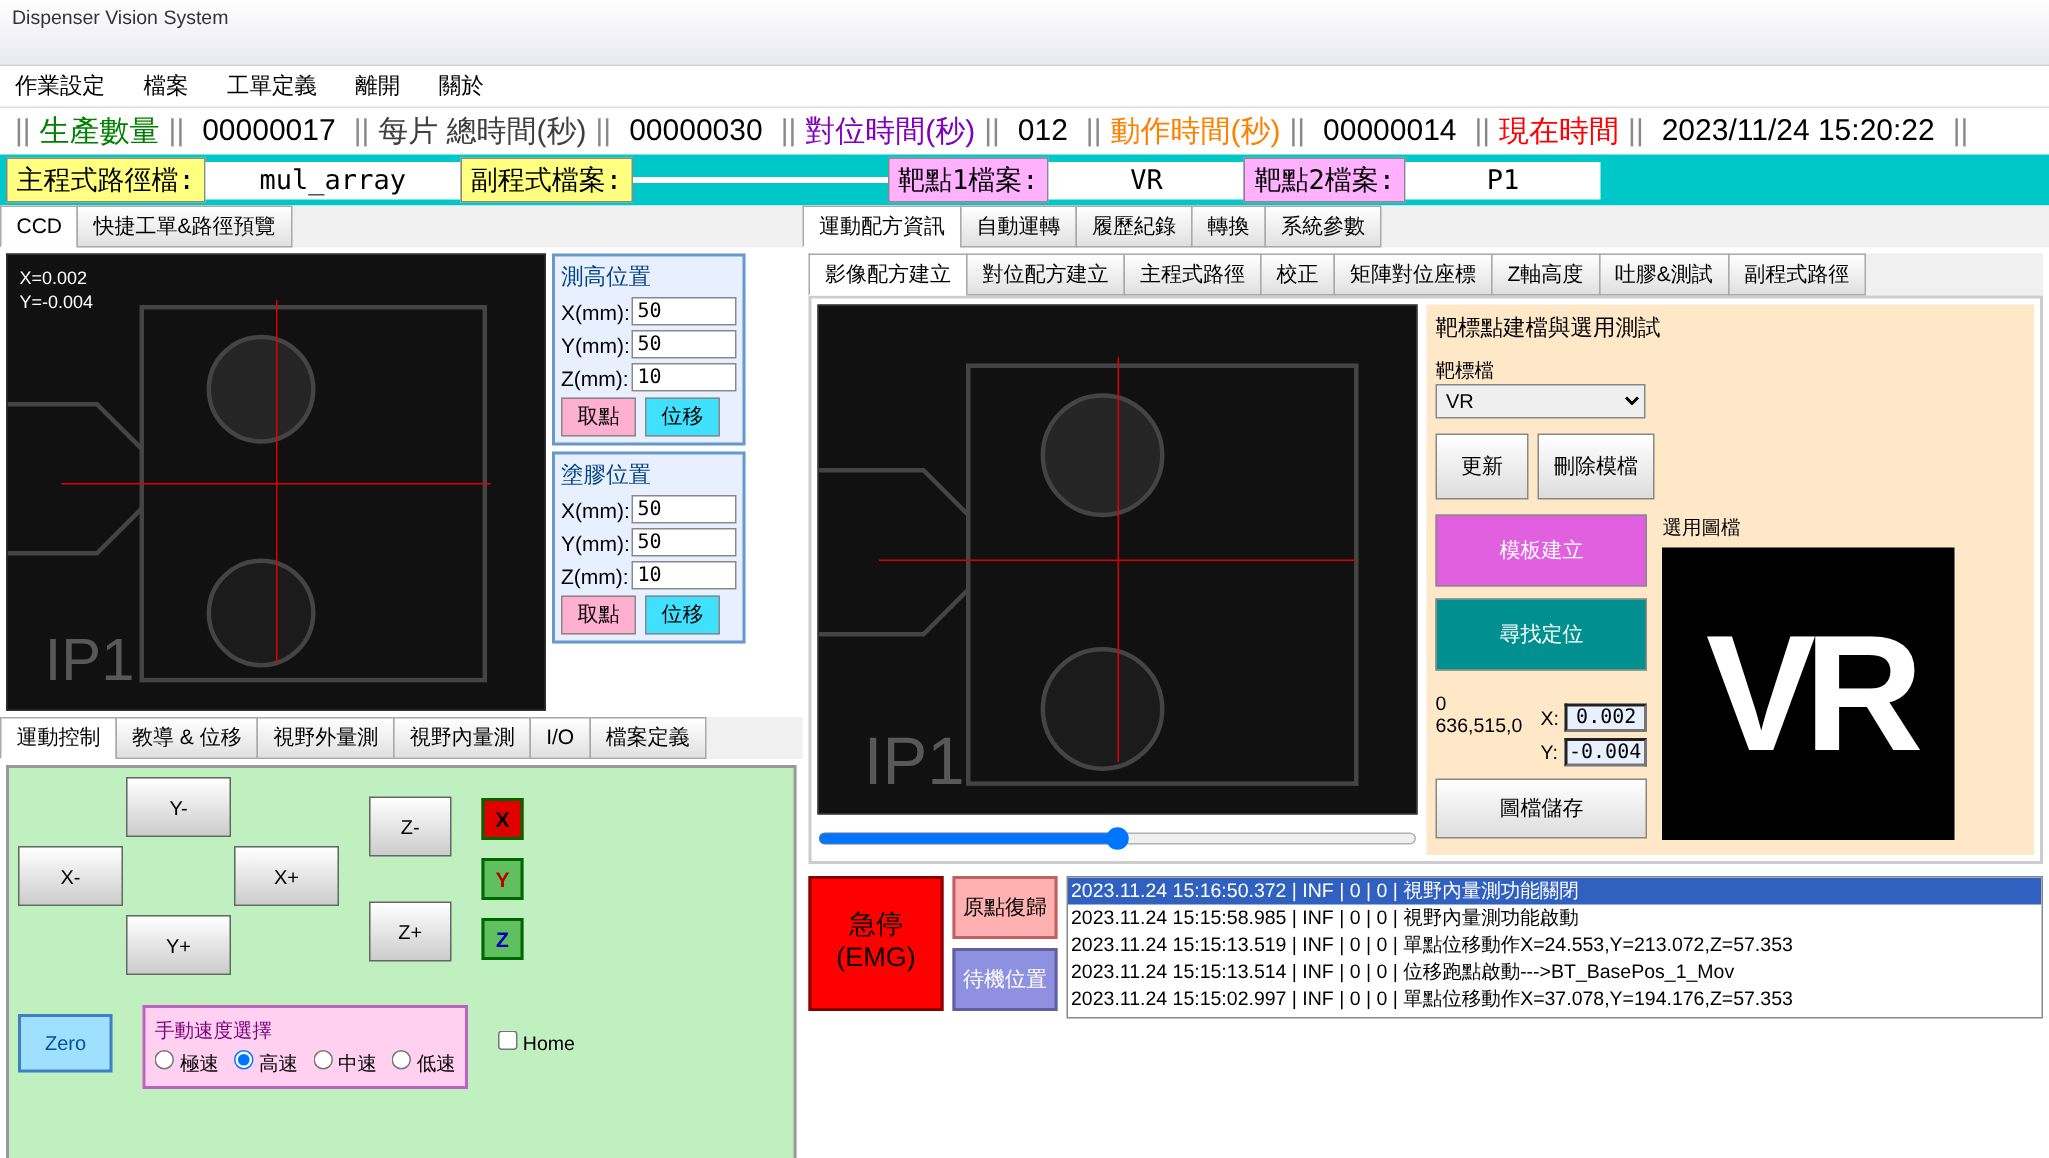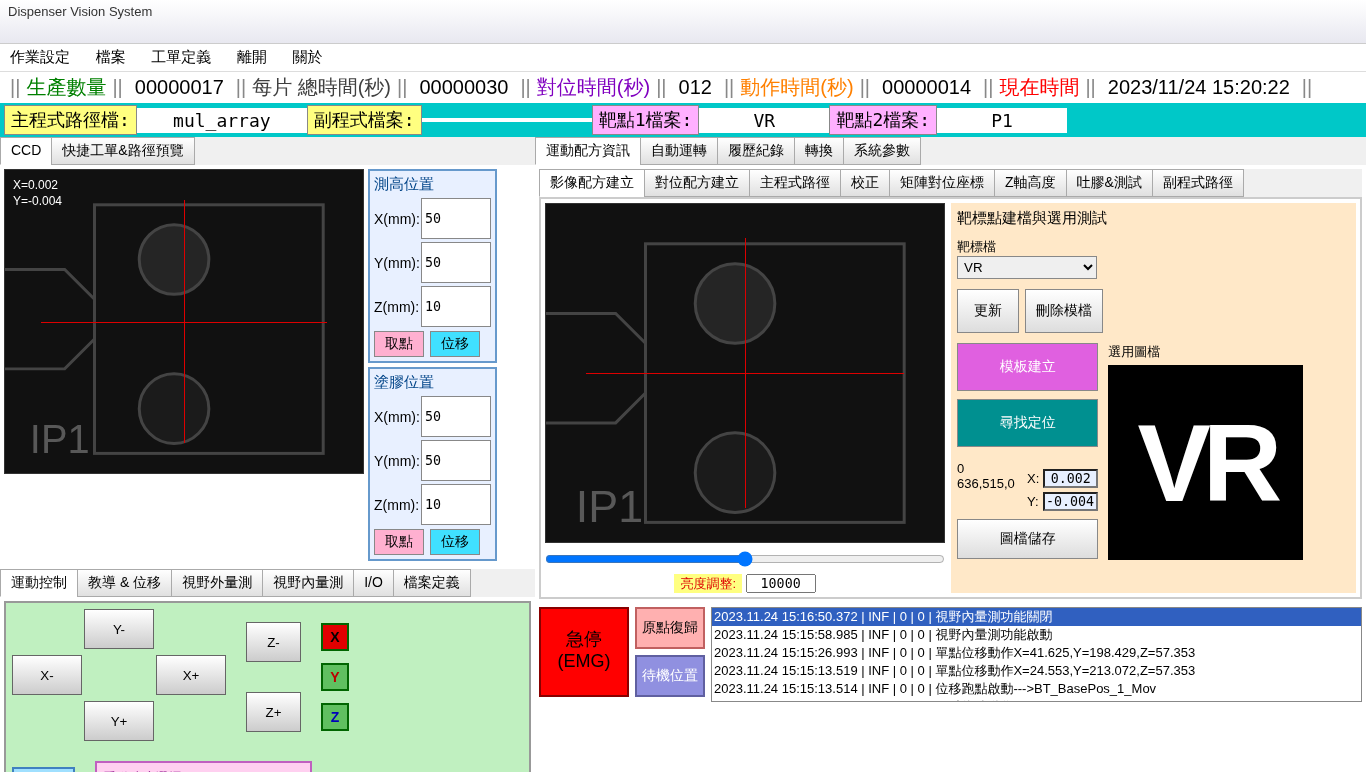--- a/index.html
+++ b/index.html
@@ -23,21 +23,21 @@
 .ccd-area { display: flex; padding: 4px; gap: 4px; }
 .camview { width: 360px; height: 305px; background: #111; position: relative; border: 1px solid #333; }
 .camview .coord { position: absolute; top: 8px; left: 8px; color: #fff; font-family: Consolas, monospace; font-size: 12px; line-height: 1.3; }
 .crosshair-h { position: absolute; top: 50%; left: 10%; width: 80%; height: 1px; background: #d00; }
 .crosshair-v { position: absolute; left: 50%; top: 10%; height: 80%; width: 1px; background: #d00; }
 .pcb-art { position: absolute; inset: 0; opacity: 0.6; }
 .pos-panel { border: 2px solid #6699cc; background: #e8f0ff; padding: 4px; margin-bottom: 4px; width: 129px; }
 .pos-panel .title { color: #004488; font-size: 15px; margin-bottom: 4px; }
 .pos-row { display: flex; align-items: center; margin: 3px 0; font-family: Consolas, monospace; font-size: 14px; }
 .pos-row label { width: 55px; }
-.pos-row input { width: 70px; border: 1px solid #888; padding: 12px 3px; font-family: Consolas, monospace; }
+.pos-row input { width: 70px; border: 1px solid #888; padding: 1px 3px; font-family: Consolas, monospace; }
 .btn { border: 1px solid #888; padding: 3px 10px; cursor: pointer; font-size: 14px; background: linear-gradient(#fff,#ddd); }
 .btn.pink { background: #ffb0d0; }
 .btn.cyan { background: #40e0ff; }
 .btn.magenta { background: #e060e0; color: #fff; }
 .btn.teal { background: #009090; color: #fff; }
 .teach-panel { border: 2px solid #999; background: #c0f0c0; padding: 6px; margin: 4px; flex: 1; }
 .teach-panel .title { color: #060; font-size: 15px; margin-bottom: 6px; }
 .jog-grid { display: flex; gap: 20px; align-items: center; }
 .jog-btn { width: 70px; height: 40px; border: 1px solid #666; background: linear-gradient(#fff,#ccc); cursor: pointer; }
 .jog-btn.small { width: 55px; }
@@ -251,24 +251,20 @@
                   <circle cx="190" cy="100" r="40" fill="#333"></circle>
                   <circle cx="190" cy="270" r="40" fill="#222"></circle>
                   <path d="M0 110 L70 110 L100 140 M0 220 L70 220 L100 190"></path>
                   <text x="30" y="320" fill="#888" font-size="45" stroke="none">IP1</text>
                 </g>
               </svg>
             <div class="crosshair-h"></div>
             <div class="crosshair-v"></div>
           </div>
           <div style="margin-top:8px"><input type="range" style="width: 400px;" value="50"></div>
-          <div style="text-align:center;margin-top:4px">
-            <span style="background:#ffff80;color:#d00;padding:2px 6px">亮度調整:</span>
-            <input type="text" style="width: 70px; text-align: center;" value="10000">
-          </div>
         </div>
         <div class="target-panel">
           <div style="font-size:15px;margin-bottom:10px">靶標點建檔與選用測試</div>
           <div>靶標檔</div>
           <select><option>VR</option></select>
           <div style="display:flex;gap:6px;margin:10px 0">
             <button class="btn" style="padding:12px 16px">更新</button>
             <button class="btn" style="padding:12px 10px">刪除模檔</button>
           </div>
           <div style="display:flex;gap:10px">
@@ -300,21 +296,20 @@
     <div style="display:flex;gap:6px;padding:4px;align-items:stretch">
       <div class="emg-btn" style="white-space:pre-line">急停
 (EMG)</div>
       <div style="display:flex;flex-direction:column;gap:6px">
         <button class="home-btn">原點復歸</button>
         <button class="wait-btn">待機位置</button>
       </div>
       <div class="logpanel" style="flex:1">
         <div class="sel">2023.11.24 15:16:50.372 | INF | 0 | 0 | 視野內量測功能關閉</div>
         <div>2023.11.24 15:15:58.985 | INF | 0 | 0 | 視野內量測功能啟動</div>
-        <div>2023.11.24 15:15:26.993 | INF | 0 | 0 | 單點位移動作X=41.625,Y=198.429,Z=57.353</div>
         <div>2023.11.24 15:15:13.519 | INF | 0 | 0 | 單點位移動作X=24.553,Y=213.072,Z=57.353</div>
         <div>2023.11.24 15:15:13.514 | INF | 0 | 0 | 位移跑點啟動---&gt;BT_BasePos_1_Mov</div>
         <div>2023.11.24 15:15:02.997 | INF | 0 | 0 | 單點位移動作X=37.078,Y=194.176,Z=57.353</div>
       </div>
     </div>
   </div>
 </div>
 
 <div class="footer">
   <span style="background:#00ff00;color:#000">X(mm):</span>

